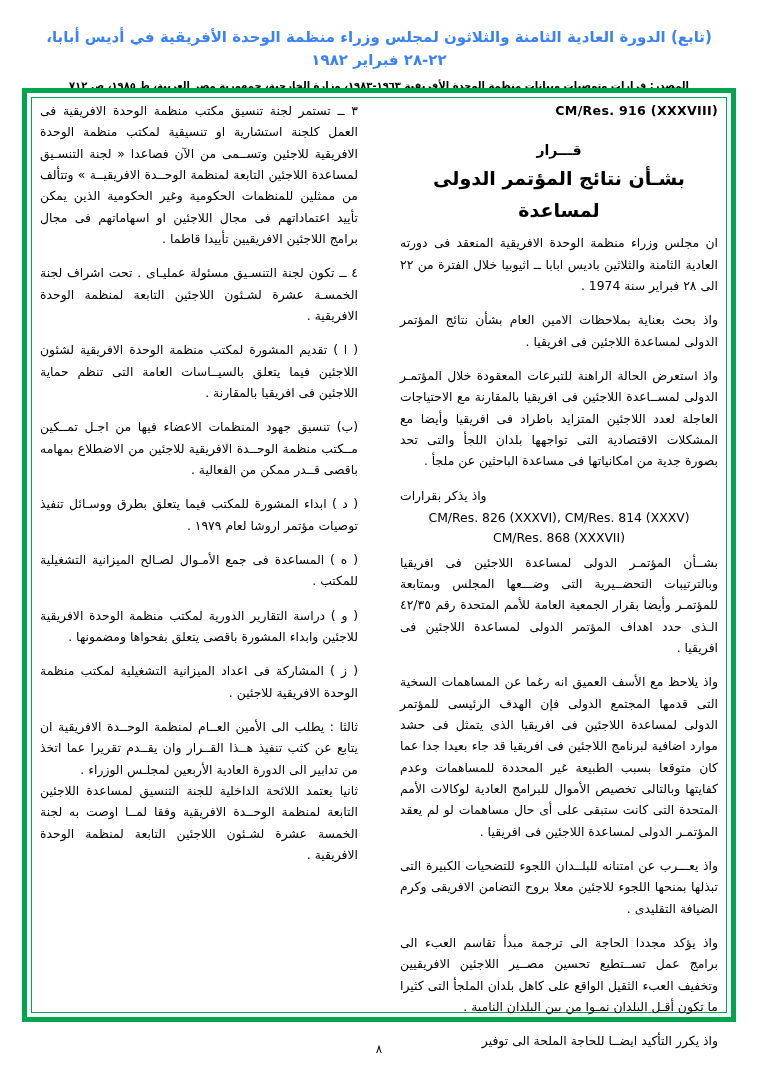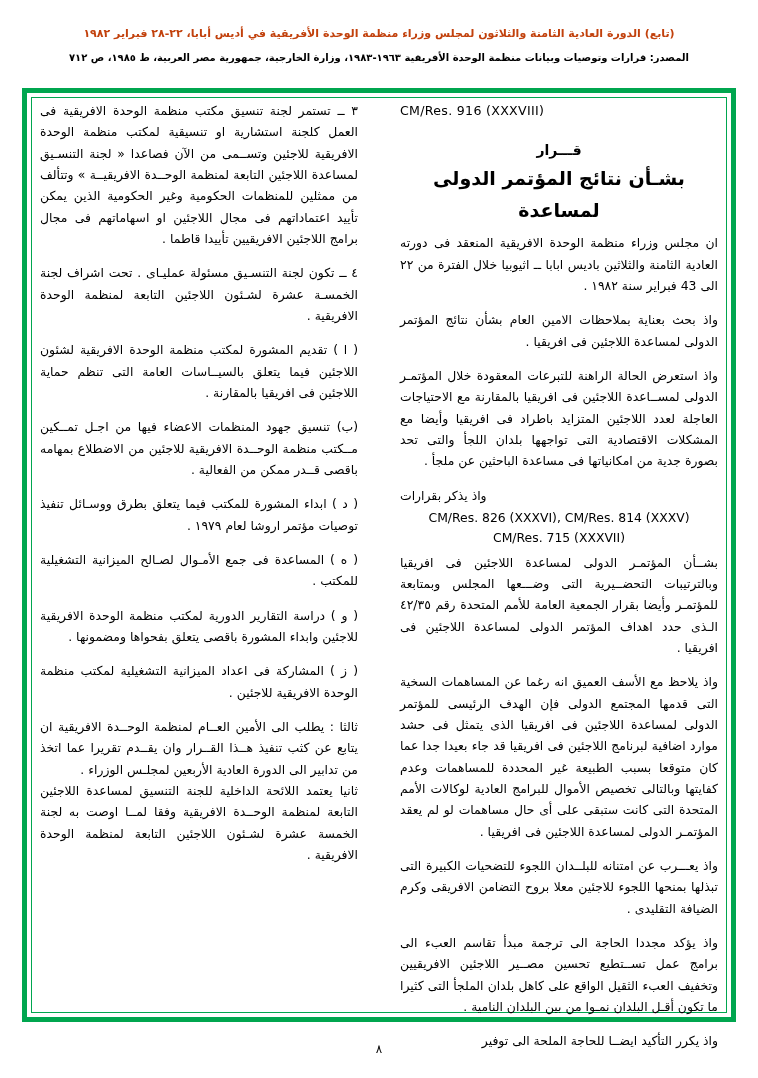--- a/index.html
+++ b/index.html
@@ -24,26 +24,26 @@
 
   
   .header-area {
     position: absolute;
     top: 26px;
     left: 26px;
     right: 26px;
     text-align: center;
   }
   .header-title {
-    font-size: 11px;
+    font-size: 15px;
     font-weight: bold;
     letter-spacing: 0px;
     line-height: 1.5;
     direction: rtl;
-    color: #c2410c;
+    color: #3b82f6;
   }
   .header-source {
     margin-top: 7px;
     font-size: 10px;
     font-weight: bold;
     line-height: 1.5;
     direction: rtl;
     color: #000;
   }
 
@@ -90,23 +90,23 @@
   p.para {
     margin: 0 0 13px 0;
     text-align: justify;
     text-justify: inter-word;
   }
   p.para.last { margin-bottom: 0; }
 
   .res-code {
     margin: 0 0 16px 0;
     font-size: 12.6px;
-    font-weight: normal;
+    font-weight: bold;
     direction: ltr;
-    text-align: left;
+    text-align: right;
     letter-spacing: 0.3px;
   }
   .doc-title {
     margin: 0 0 0 0;
     text-align: center;
     font-size: 14px;
     font-weight: bold;
     letter-spacing: 5px;
   }
   .doc-subtitle {
@@ -161,28 +161,28 @@
 
   <div class="columns">
 
     <div class="col right">
 
       <div class="res-code">CM/Res. 916 (XXXVIII)</div>
 
       <div class="doc-title">قـــرار</div>
       <div class="doc-subtitle">بشـأن نتائج المؤتمر الدولى لمساعدة</div>
 
-      <p class="para">ان مجلس وزراء منظمة الوحدة الافريقية المنعقد فى دورته العادية الثامنة والثلاثين باديس ابابا ــ اثيوبيا خلال الفترة من ٢٢ الى 43 فبراير سنة ١٩٨٢ .</p>
+      <p class="para">ان مجلس وزراء منظمة الوحدة الافريقية المنعقد فى دورته العادية الثامنة والثلاثين باديس ابابا ــ اثيوبيا خلال الفترة من ٢٢ الى ٢٨ فبراير سنة 1974 .</p>
       <p class="para">واذ بحث بعناية بملاحظات الامين العام بشأن نتائج المؤتمر الدولى لمساعدة اللاجئين فى افريقيا .</p>
       <p class="para">واذ استعرض الحالة الراهنة للتبرعات المعقودة خلال المؤتمـر الدولى لمســاعدة اللاجئين فى افريقيا بالمقارنة مع الاحتياجات العاجلة لعدد اللاجئين المتزايد باطراد فى افريقيا وأيضا مع المشكلات الاقتصادية التى تواجهها بلدان اللجأ والتى تحد بصورة جدية من امكانياتها فى مساعدة الباحثين عن ملجأ .</p>
 
       <p class="para" style="text-align:left;margin-bottom:2px;">واذ يذكر بقرارات</p>
       <div class="refs">
         <span class="refs-line">CM/Res. 826 (XXXVI), CM/Res. 814 (XXXV)</span>
-        <span class="refs-line">CM/Res. 715 (XXXVII)</span>
+        <span class="refs-line">CM/Res. 868 (XXXVII)</span>
       </div>
 
       <p class="para">بشــأن المؤتمـر الدولى لمساعدة اللاجئين فى افريقيا وبالترتيبات التحضــيرية التى وضـــعها المجلس وبمتابعة للمؤتمـر وأيضا بقرار الجمعية العامة للأمم المتحدة رقم ٤٢/٣٥ الـذى حدد اهداف المؤتمر الدولى لمساعدة اللاجئين فى افريقيا .</p>
       <p class="para">واذ يلاحظ مع الأسف العميق انه رغما عن المساهمات السخية التى قدمها المجتمع الدولى فإن الهدف الرئيسى للمؤتمر الدولى لمساعدة اللاجئين فى افريقيا الذى يتمثل فى حشد موارد اضافية لبرنامج اللاجئين فى افريقيا قد جاء بعيدا جدا عما كان متوقعا بسبب الطبيعة غير المحددة للمساهمات وعدم كفايتها وبالتالى تخصيص الأموال للبرامج العادية لوكالات الأمم المتحدة التى كانت ستبقى على أى حال مساهمات لو لم يعقد المؤتمـر الدولى لمساعدة اللاجئين فى افريقيا .</p>
       <p class="para">واذ يعـــرب عن امتنانه للبلــدان اللجوء للتضحيات الكبيرة التى تبذلها بمنحها اللجوء للاجئين معلا بروح التضامن الافريقى وكرم الضيافة التقليدى .</p>
       <p class="para">واذ يؤكد مجددا الحاجة الى ترجمة مبدأ تقاسم العبء الى برامج عمل تســتطيع تحسين مصــير اللاجئين الافريقيين وتخفيف العبء الثقيل الواقع على كاهل بلدان الملجأ التى كثيرا ما تكون أقـل البلدان نمـوا من بين البلدان النامية .</p>
       <p class="para last">واذ يكرر التأكيد ايضــا للحاجة الملحة الى توفير</p>
     </div>
 
     <div class="col left">

